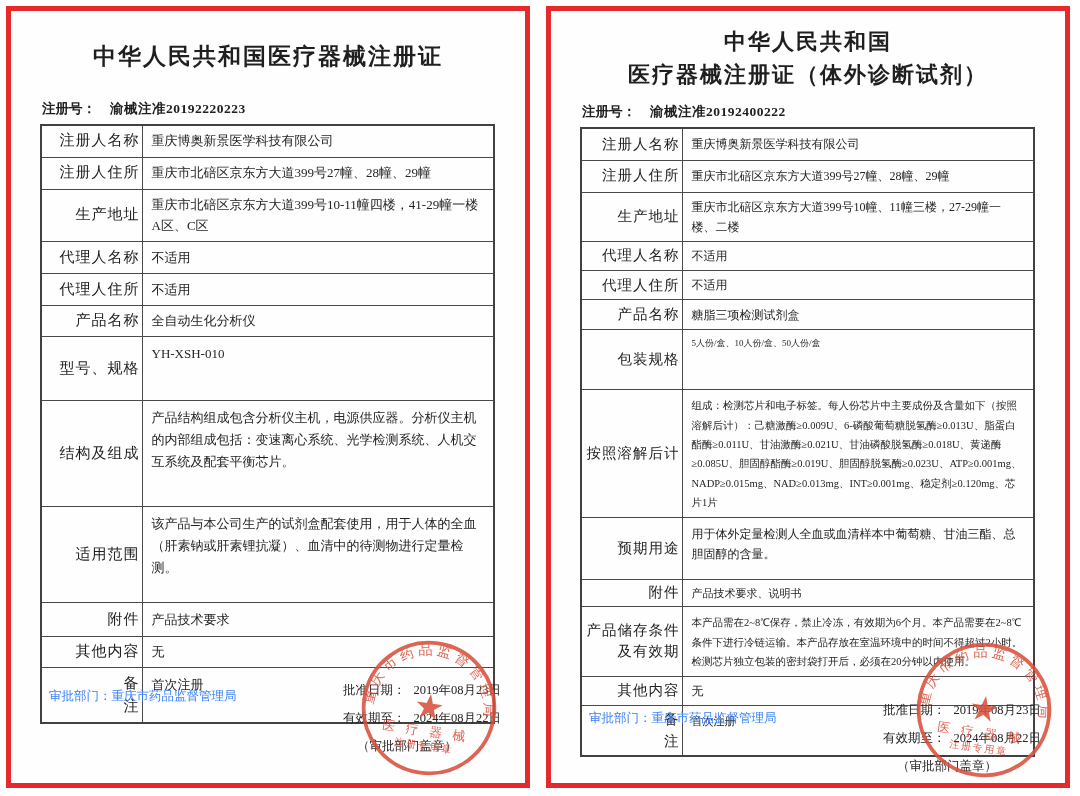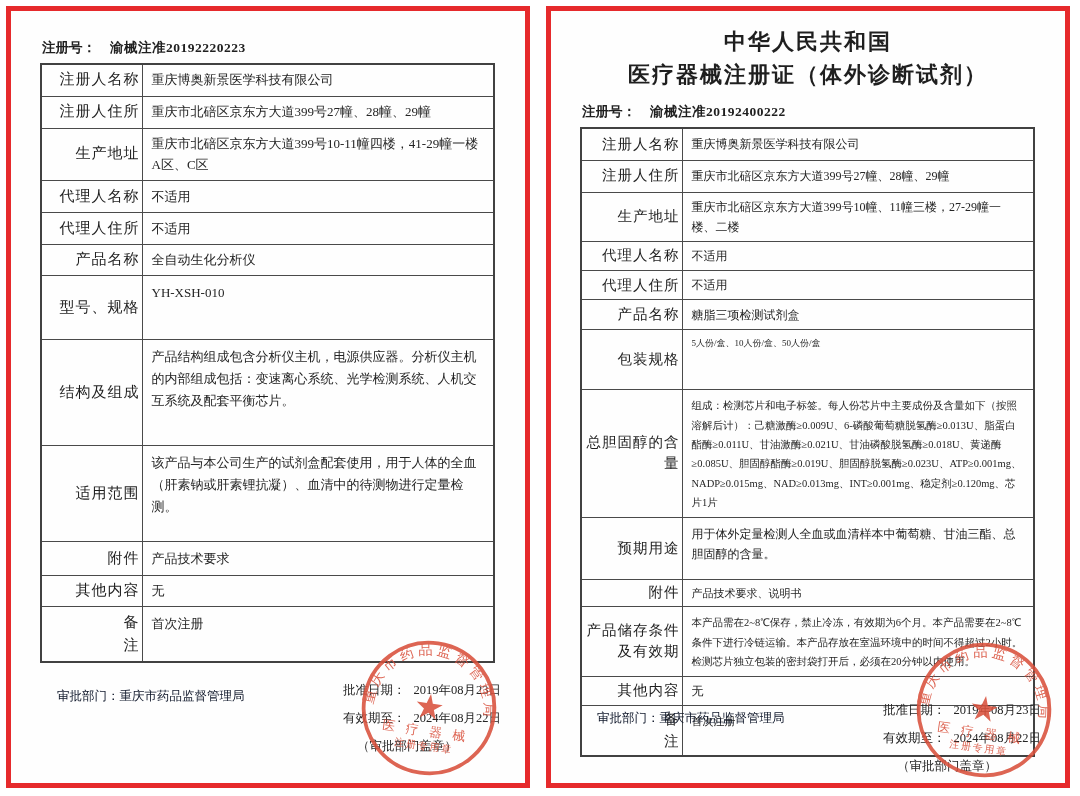--- a/index.html
+++ b/index.html
@@ -88,23 +88,22 @@
   
   .fs9  td.val { font-size: 9px;  line-height: 1.6; }
   .fs10 td.val { font-size: 10.5px; line-height: 1.85; }
   .fs11 td.val { font-size: 11px; line-height: 1.7; }
   .fs12 td.val { font-size: 12px; }
   
   .footer-dept {
     position: absolute;
     left: 38px;
     font-size: 12.5px;
-    color: #0f172a;
+    color: #3b82f6;
     white-space: nowrap;
-    margin-left: 8px;
   }
   .footer-dates {
     position: absolute;
     left: 332px;
     font-size: 12.5px;
     color: #242424;
     white-space: nowrap;
   }
   .footer-dates .drow { margin-bottom: 11px; }
   .footer-dates .dval { margin-left: 8px; }
@@ -123,20 +122,21 @@
   }
   .panel.left  .seal { left: 347px; top: 626px; }
   .panel.right .seal { left: 362px; top: 628px; }
 </style>
 </head>
 <body>
 
 <div class="certs">
 
   <div class="panel left">
+    <div class="title">中华人民共和国医疗器械注册证</div>
     <div class="regline">
       <span>注册号：</span><span class="regnum">渝械注准20192220223</span>
     </div>
     <table class="cert">
       <tbody>
         <tr class="h32">
           <td class="lbl">注册人名称</td>
           <td class="val">重庆博奥新景医学科技有限公司</td>
           </tr>
         <tr class="h32">
@@ -243,21 +243,21 @@
           </tr>
         <tr class="h30 fs12">
           <td class="lbl">产品名称</td>
           <td class="val">糖脂三项检测试剂盒</td>
           </tr>
         <tr class="h60 top fs9">
           <td class="lbl">包装规格</td>
           <td class="val">5人份/盒、10人份/盒、50人份/盒</td>
           </tr>
         <tr class="h114 top fs10">
-          <td class="lbl">总胆固醇的含量</td>
+          <td class="lbl">按照溶解后计</td>
           <td class="val">组成：检测芯片和电子标签。每人份芯片中主要成份及含量如下（按照溶解后计）：己糖激酶≥0.009U、6-磷酸葡萄糖脱氢酶≥0.013U、脂蛋白酯酶≥0.011U、甘油激酶≥0.021U、甘油磷酸脱氢酶≥0.018U、黄递酶≥0.085U、胆固醇酯酶≥0.019U、胆固醇脱氢酶≥0.023U、ATP≥0.001mg、NADP≥0.015mg、NAD≥0.013mg、INT≥0.001mg、稳定剂≥0.120mg、芯片1片</td>
           </tr>
         <tr class="h62 top fs12">
           <td class="lbl">预期用途</td>
           <td class="val">用于体外定量检测人全血或血清样本中葡萄糖、甘油三酯、总胆固醇的含量。</td>
           </tr>
         <tr class="h24 fs11">
           <td class="lbl">附件</td>
           <td class="val">产品技术要求、说明书</td>
           </tr>

